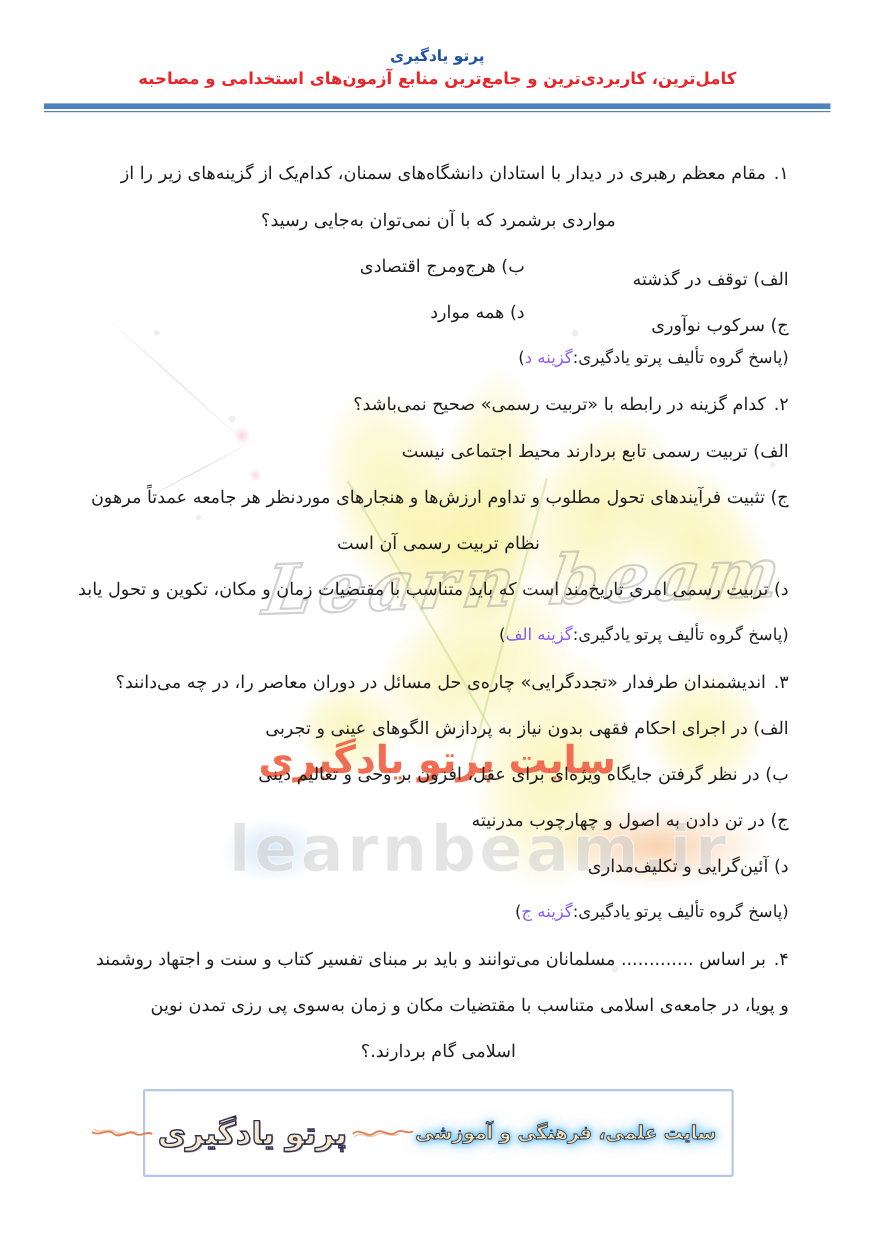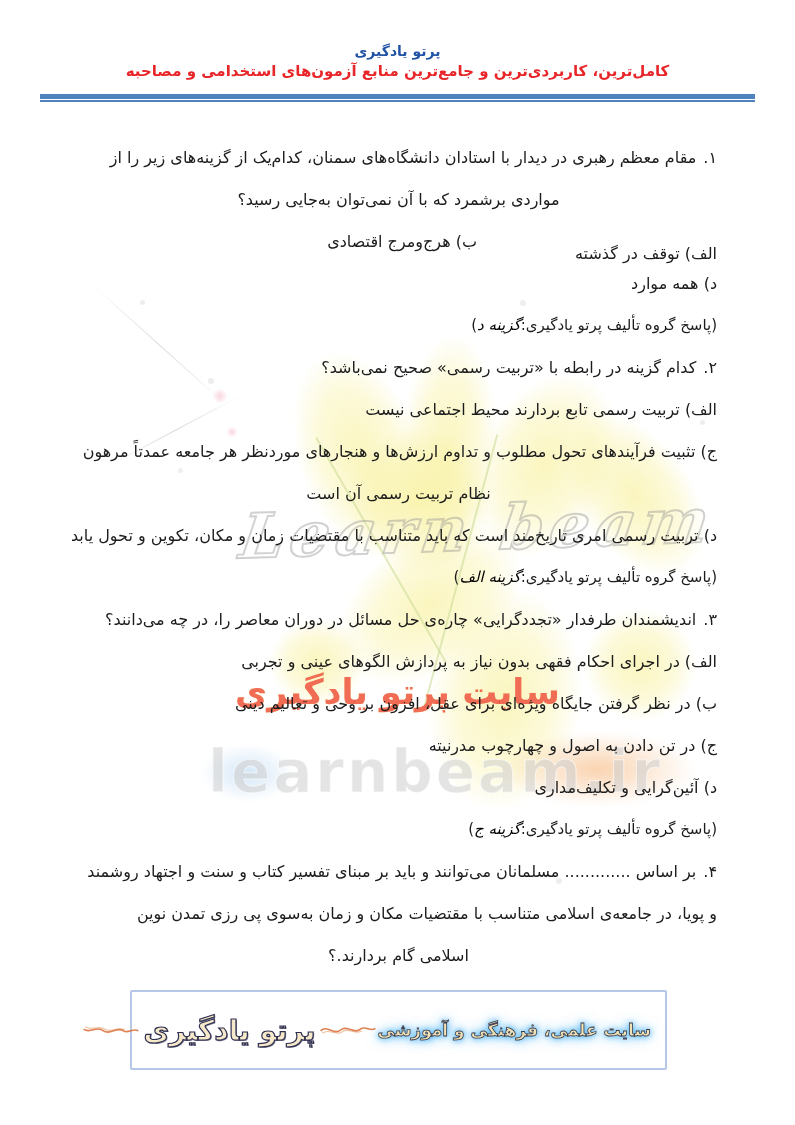--- a/index.html
+++ b/index.html
@@ -32,21 +32,21 @@
   .hdr-title{font-size:14px;font-weight:bold;color:#2053a4;line-height:18px;direction:rtl;}
   .hdr-sub{font-size:15px;font-weight:bold;color:#e8262a;line-height:22px;direction:rtl;}
   .rule{margin:12px 40px 0 40px;height:8px;
         background:linear-gradient(#4f81bd 0 5px,#ffffff 5px 6.5px,#4f81bd 6.5px 8px);}
   .main{direction:rtl;padding:34px 78px 0 80px;font-size:16px;}
   .qline{height:42px;display:flex;align-items:center;justify-content:flex-start;gap:7px;white-space:nowrap;}
   .qline.center{justify-content:center;}
   .optrow{height:42px;display:flex;align-items:center;white-space:nowrap;}
   .optrow .col-r{width:240px;flex:none;margin-top:24px;}
   .ans{height:42px;display:flex;align-items:center;justify-content:flex-start;font-size:15px;white-space:nowrap;}
-  .ans .red{color:#000000;font-style:italic;}
+  .ans .red{color:#8b5cf6;}
   
   .footer-box{position:relative;z-index:2;margin:14px 128px 0 130px;height:76px;border:2px solid #b4c7e7;border-radius:2px;
               background:#ffffff;display:flex;direction:rtl;align-items:center;justify-content:space-between;
               padding:0 14px 0 10px;}
   .tagline{font-size:17px;font-weight:bold;color:#f0e2b6;-webkit-text-stroke:0.8px #3a3b4a;white-space:nowrap;
            text-shadow:0 0 5px #49b1f2,0 0 9px #49b1f2,0 0 14px rgba(73,177,242,0.7);}
   .brand-wrap{display:flex;align-items:center;gap:4px;}
   .brand{font-size:28px;font-weight:bold;color:#f5e9c9;-webkit-text-stroke:1.2px #2e2e52;white-space:nowrap;
          text-shadow:1px 1px 0 rgba(46,46,82,0.6);}
 </style>
@@ -104,20 +104,21 @@
         <div class="qline">
           <span>۱.</span>
           <span>مقام معظم رهبری در دیدار با استادان دانشگاه‌های سمنان، کدام‌یک از گزینه‌های زیر را از</span>
         </div>
         <div class="qline center">مواردی برشمرد که با آن نمی‌توان به‌جایی رسید؟</div>
         <div class="optrow">
           <div class="col-r">الف) توقف در گذشته</div>
           <div>ب) هرج‌ومرج اقتصادی</div>
         </div>
         <div class="optrow">
+          <div class="col-r">ج) سرکوب نوآوری</div>
           <div>د) همه موارد</div>
         </div>
         <div class="ans">
           <span>(پاسخ گروه تألیف پرتو یادگیری: </span>
           <span class="red">گزینه د</span>
           <span>)</span>
         </div>
       </section>
 
       <section>

